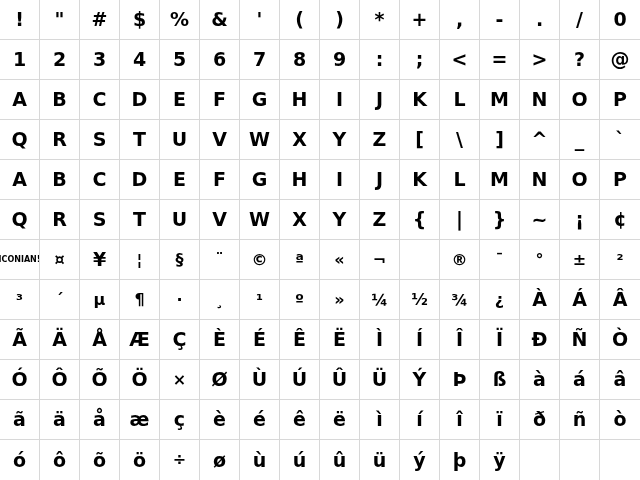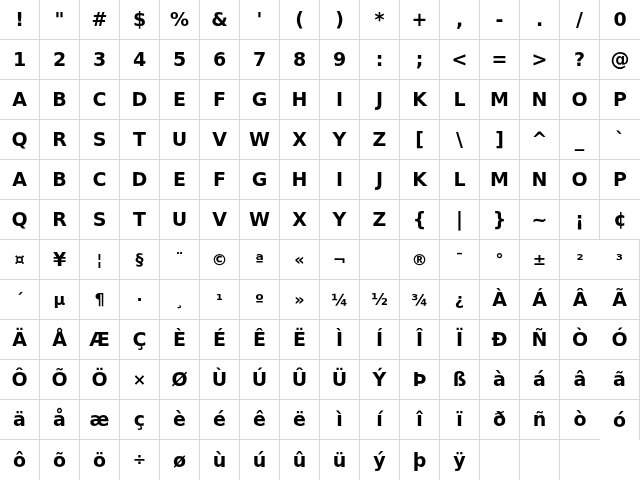--- a/index.html
+++ b/index.html
@@ -136,20 +136,21 @@
     <div class="cell r5 c6">W</div>
     <div class="cell r5 c7">X</div>
     <div class="cell r5 c8">Y</div>
     <div class="cell r5 c9">Z</div>
     <div class="cell r5 c10">{</div>
     <div class="cell r5 c11">|</div>
     <div class="cell r5 c12">}</div>
     <div class="cell r5 c13">~</div>
     <div class="cell r5 c14">¡</div>
     <div class="cell r5 c15">¢</div>
+    <div class="cell r6 c0 tiny">ICONIAN!</div>
     <div class="cell r6 c1 med">¤</div>
     <div class="cell r6 c2">¥</div>
     <div class="cell r6 c3 med">¦</div>
     <div class="cell r6 c4 med">§</div>
     <div class="cell r6 c5 med">¨</div>
     <div class="cell r6 c6 med">©</div>
     <div class="cell r6 c7 med">ª</div>
     <div class="cell r6 c8 med">«</div>
     <div class="cell r6 c9 med">¬</div>
     <div class="cell r6 c10 med">­</div>

